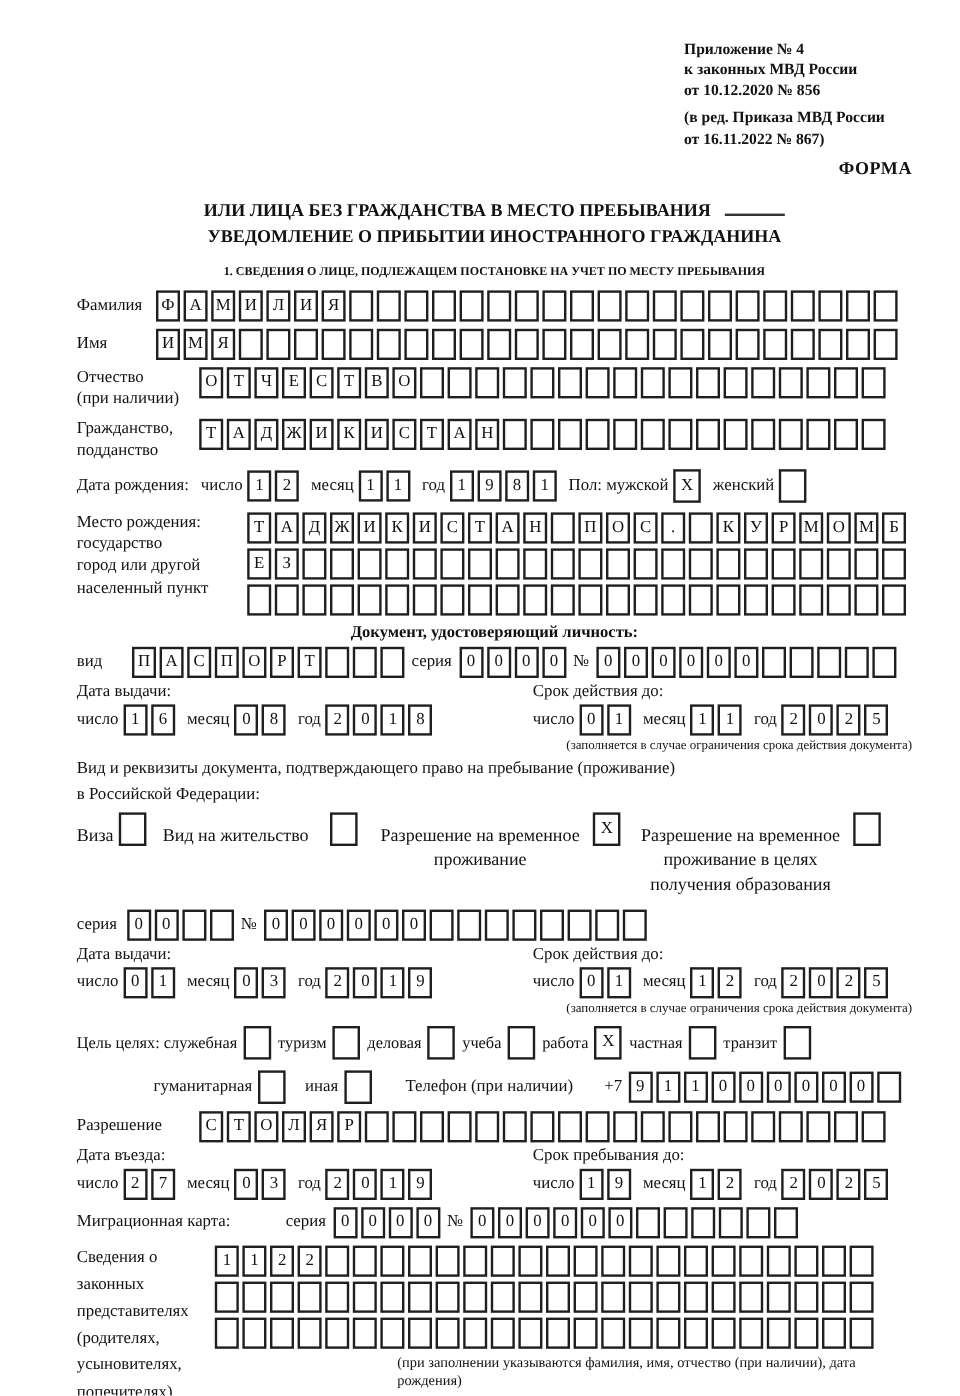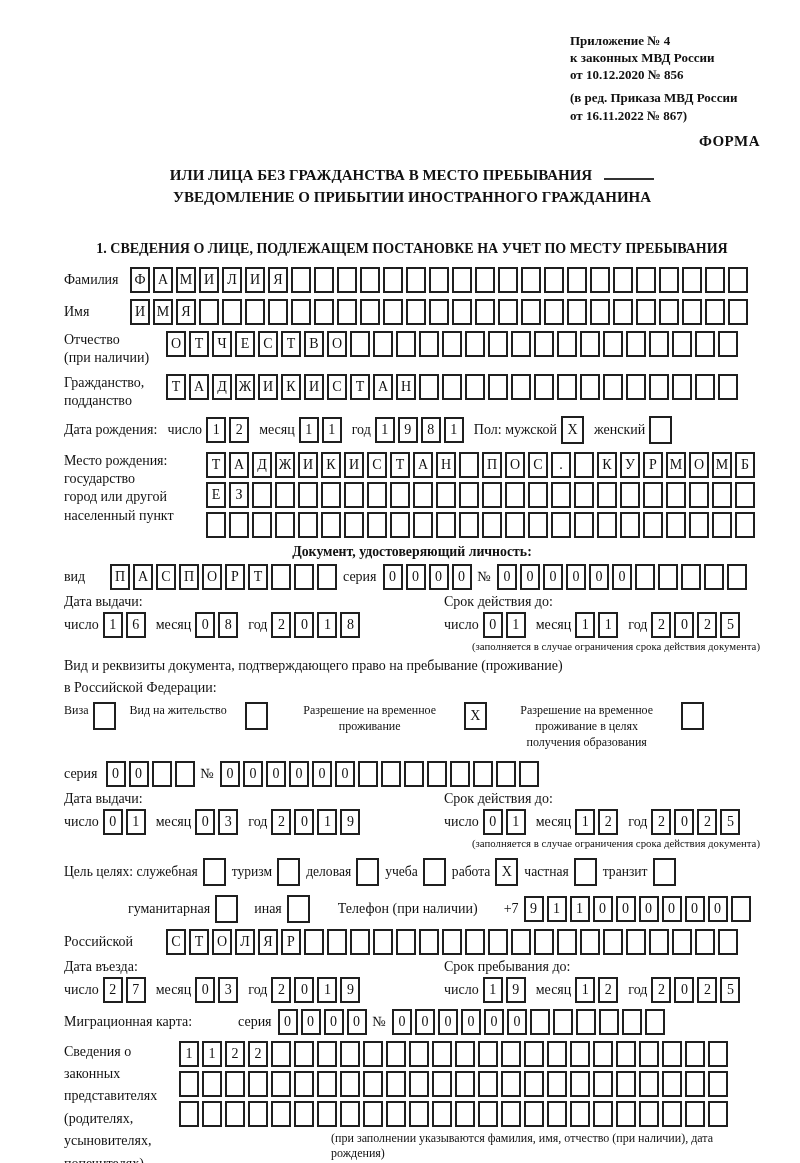--- a/index.html
+++ b/index.html
@@ -3,42 +3,42 @@
 <meta charset="utf-8">
 <style>
   html,body{margin:0;padding:0;background:#fff;}
   body{width:800px;height:1163px;overflow:hidden;font-family:"Liberation Serif",serif;color:#111;}
   .page{box-sizing:border-box;width:800px;height:1163px;padding:32px 40px 0 64px;}
   .hdr-ref{margin-left:auto;width:190px;font-size:13px;line-height:1.32;font-weight:bold;}
   .hdr-gap{height:6px;}
   .forma{text-align:right;font-weight:bold;font-size:15px;margin-top:9px;letter-spacing:.5px;}
   .title{text-align:center;font-weight:bold;font-size:15px;margin-top:14px;line-height:1.45;}
   .blank-line{display:inline-block;width:50px;border-bottom:2px solid #333;height:14px;margin-left:12px;}
-  .sec-h{font-weight:bold;font-size:14px;margin-top:33px;text-align:center;white-space:nowrap;}
+  .sec-h{font-weight:bold;font-size:10px;margin-top:12px;text-align:center;white-space:nowrap;}
   .row{display:flex;align-items:center;margin-top:6px;}
   .row.top{align-items:flex-start;}
   .lbl{font-size:14px;flex-shrink:0;line-height:1.3;}
   .w65{width:66px;} .w100{width:102px;} .w140{width:142px;} .w45{width:46px;} .w115{width:117px;}
   .cells{display:flex;gap:3px;flex-shrink:0;}
   .cell{box-sizing:border-box;width:20px;height:26px;border:2px solid #1f1f1f;font-size:14px;
         display:flex;align-items:center;justify-content:center;background:#fff;flex-shrink:0;}
   .cells.box .cell{width:23px;height:28px;}
   .dlabel{font-size:14px;margin:0 4px 0 10px;text-align:center;}
   .dlabel.first{margin-left:0;}
   .inline-lbl{font-size:14px;margin:0 6px;}
   .dates-wrap{display:flex;margin-top:4px;}
   .col-l{width:380px;flex-shrink:0;}
   .col-r{flex:1;}
   .d-title{font-size:14px;}
   .d-row{display:flex;align-items:center;margin-top:2px;}
   .d-note{font-size:10.8px;text-align:right;margin-top:2px;white-space:nowrap;}
   .plain{font-size:14px;margin-top:6px;}
   .visa-row{display:flex;align-items:flex-start;margin-top:6px;}
   .v-item{display:flex;align-items:flex-start;}
-  .v-lbl{font-size:12px;line-height:1.35;}
+  .v-lbl{font-size:15px;line-height:1.35;margin-top:10px;}
   .v-lbl.center{text-align:center;}
   .v-gap{width:8px;flex-shrink:0;}
   .p-row{display:flex;align-items:center;margin-top:9px;font-size:13.6px;white-space:nowrap;}
   .p-row .cells{margin:0 6px 0 5px;}
   .bp{display:flex;align-items:flex-start;margin-top:8px;}
   .bp-rows .cells{margin-bottom:4px;}
   .reps{display:flex;align-items:flex-start;margin-top:6px;}
   .reps-lbl{font-size:14px;line-height:1.6;}
   .reps-rows .cells{margin-bottom:4px;}
   .bottom-note{font-size:12px;margin-left:152px;margin-top:0;}
@@ -577,21 +577,21 @@
         <span class="cell">0</span>
         <span class="cell">0</span>
         <span class="cell">0</span>
         <span class="cell">0</span>
         <span class="cell">0</span>
         <span class="cell"></span>
       </span>
   </div>
 
   <div class="row">
-    <span class="lbl w100">Российской</span>
+    <span class="lbl w100">Разрешение</span>
     <span class="cells">
         <span class="cell">С</span>
         <span class="cell">Т</span>
         <span class="cell">О</span>
         <span class="cell">Л</span>
         <span class="cell">Я</span>
         <span class="cell">Р</span>
         <span class="cell"></span>
         <span class="cell"></span>
         <span class="cell"></span>

